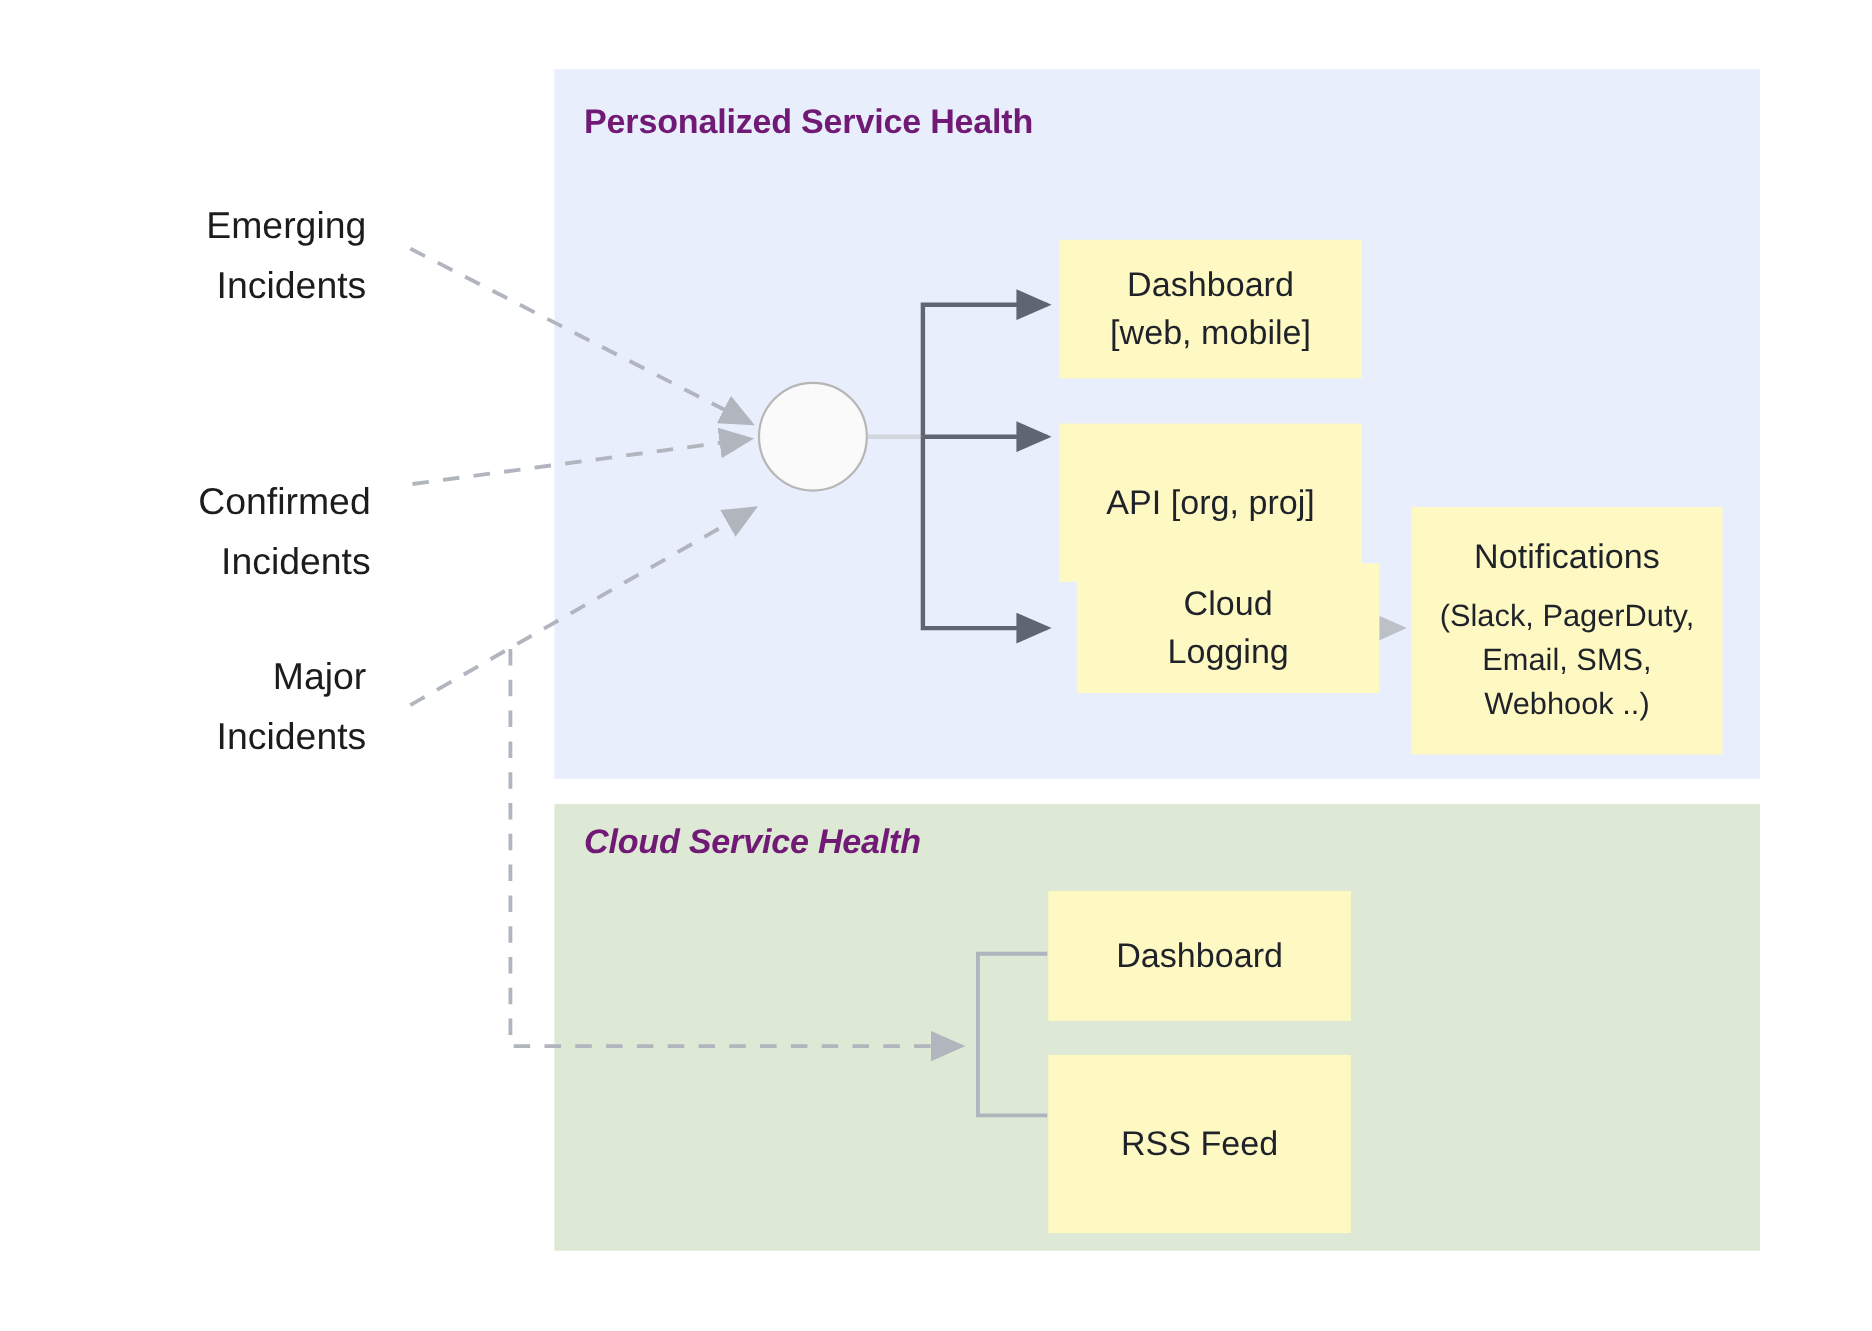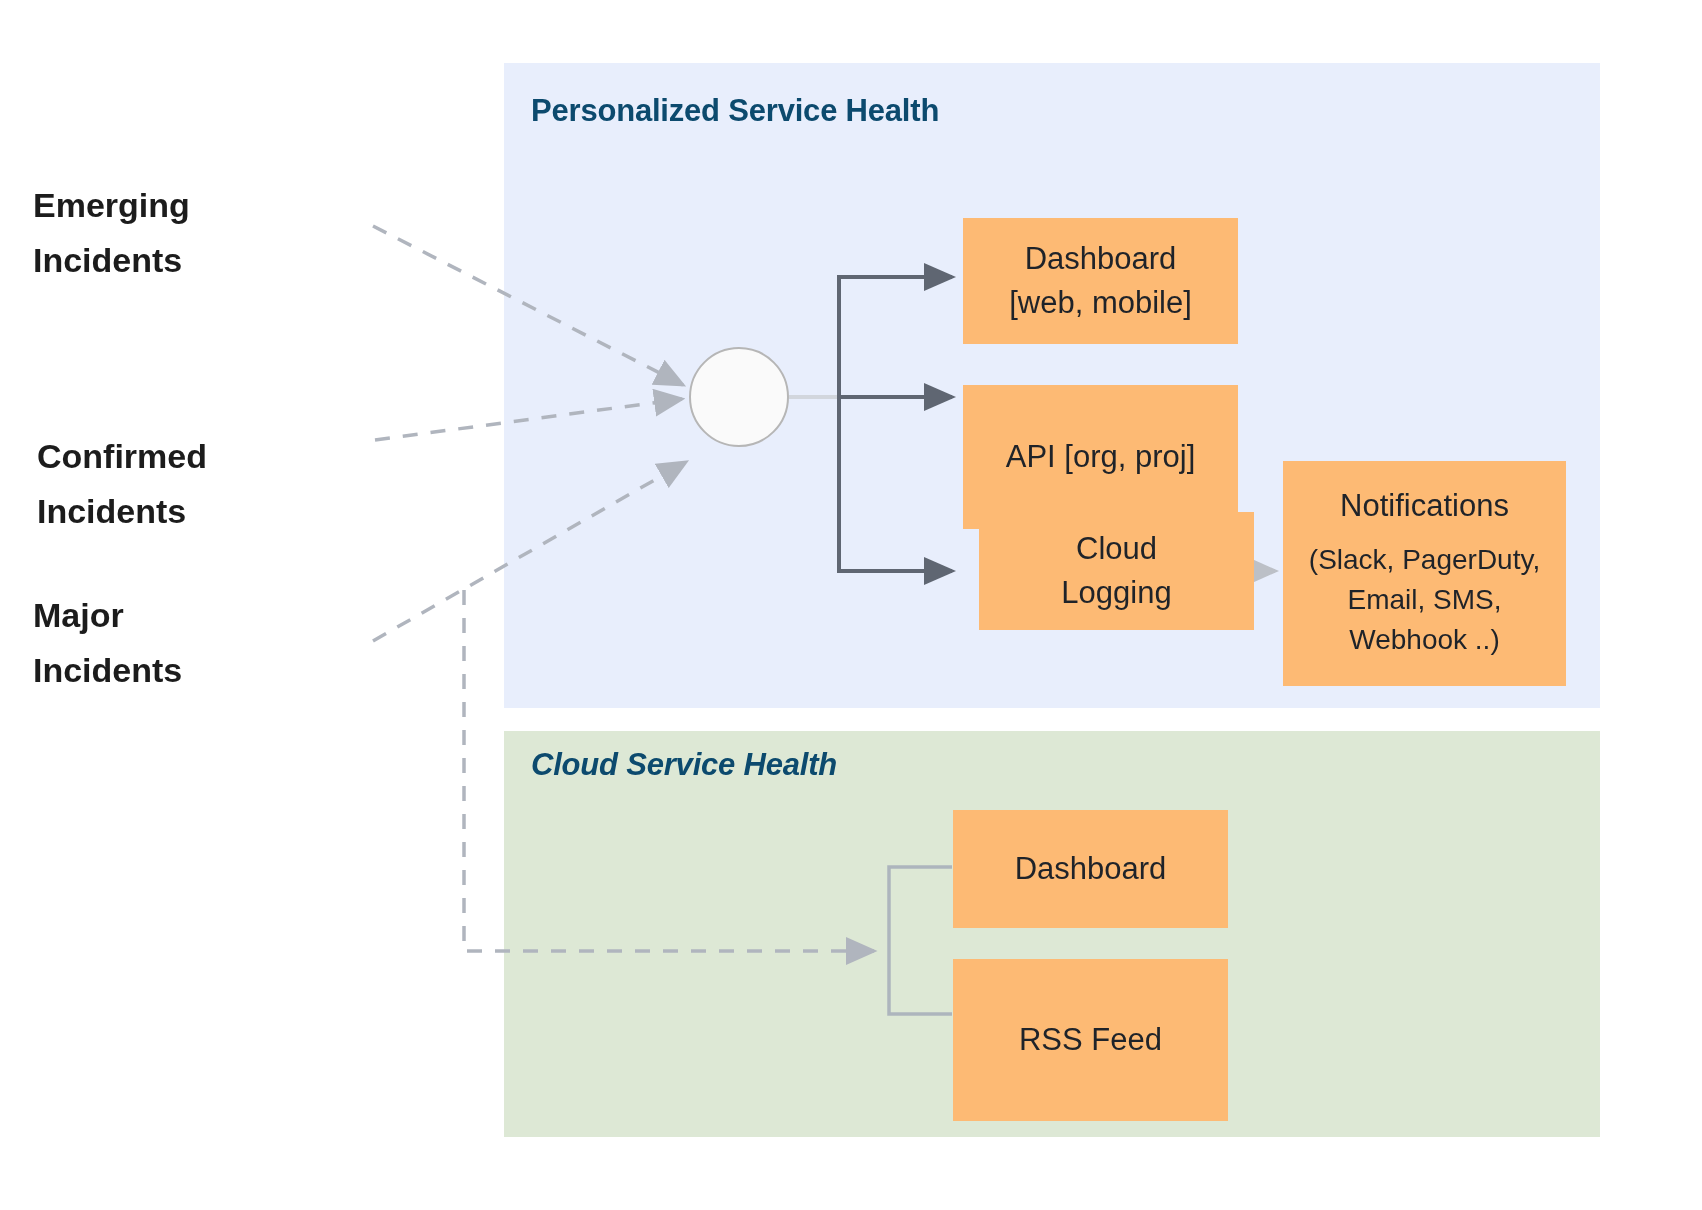--- a/index.html
+++ b/index.html
@@ -33,44 +33,43 @@
     left: 504px;
     top: 731px;
     width: 1096px;
     height: 406px;
     background: #dde8d5;
   }
   .panel-title {
     position: absolute;
     font-weight: 700;
     font-size: 31px;
-    color: #0c4a6e;
+    color: #701a75;
     letter-spacing: -0.2px;
     white-space: nowrap;
   }
   #title-personalized { left: 531px; top: 93px; }
   #title-cloud        { left: 531px; top: 747px; font-style: italic; }
 
   .side-label {
     position: absolute;
     width: 300px;
-    text-align: left;
+    text-align: right;
     font-size: 34px;
     line-height: 1.62;
     color: #1c1c1c;
     white-space: pre-line;
-    font-weight: bold;
   }
   #label-emerging  { left: 33px;  top: 178px; }
   #label-confirmed { left: 37px;  top: 390px; margin-top: 39px; }
   #label-major     { left: 33px;  top: 588px; }
 
   .node-box {
     position: absolute;
-    background: #fdba74;
+    background: #fef9c3;
     box-sizing: border-box;
     display: flex;
     align-items: center;
     justify-content: center;
     text-align: center;
     font-size: 31px;
     line-height: 1.42;
     color: #1f2329;
     white-space: pre-line;
     padding: 4px 8px;

